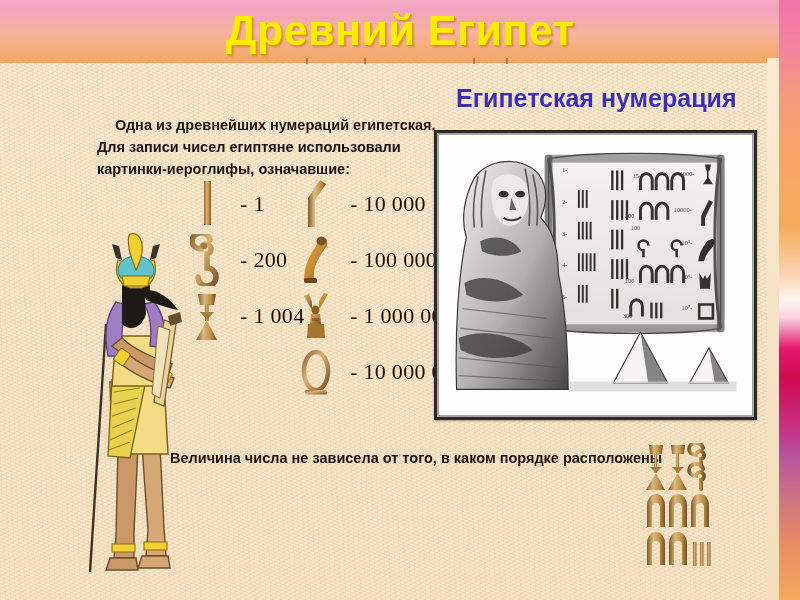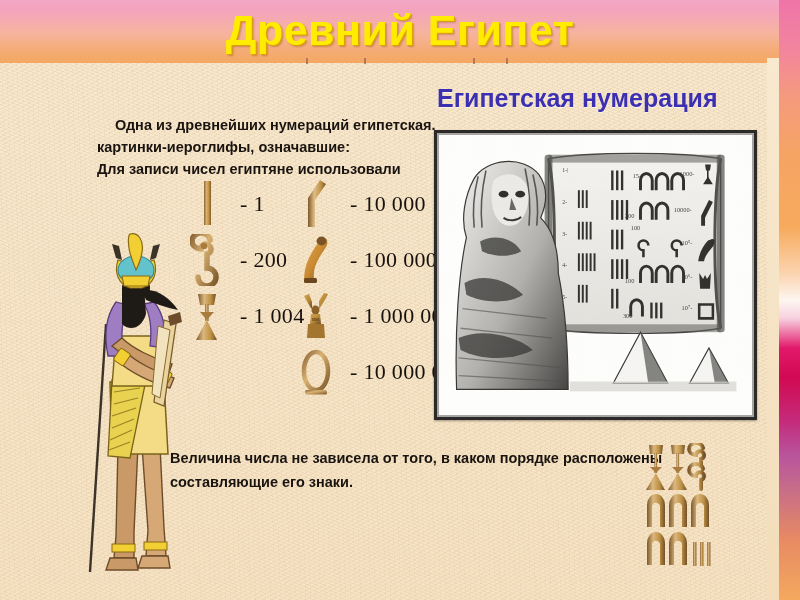--- a/index.html
+++ b/index.html
@@ -52,21 +52,21 @@
     position:absolute;color:#1a1410;
     font-family:"Liberation Sans",sans-serif;
     white-space:nowrap;
   }
   #intro{left:97px;top:84px;font-size:14.5px;line-height:22px;font-weight:600;}
   #intro .l1{text-indent:18px;margin-top:30px;}
   #outro{left:170px;top:446px;font-size:14.5px;line-height:24px;font-weight:600;}
 
   
   #sub-title{
-    position:absolute;left:437px;top:84px;
+    position:absolute;left:456px;top:84px;
     font-size:25px;font-weight:bold;color:#3c2fb0;
     font-family:"Liberation Sans",sans-serif;white-space:nowrap;
     text-shadow:0 1px 0 rgba(255,255,255,.6);
   }
 
   
   .key-col{position:absolute;}
   #col-a{left:190px;top:176px;}
   #col-b{left:300px;top:176px;}
   .key-row{position:relative;height:56px;display:flex;align-items:center;}
@@ -110,22 +110,22 @@
     <i style="left:473px"></i>
       <i style="left:506px"></i>
   </div>
   <div id="title">Древний Египет</div>
 
   <div id="edge-strip-paper"></div>
   <div id="edge-strip"></div>
 
   <div class="para" id="intro">
     <div class="l1">Одна из древнейших нумераций  египетская.</div>
+    <div>Для записи чисел египтяне использовали</div>
     <div>картинки-иероглифы, означавшие:</div>
-    <div>Для записи чисел египтяне использовали</div>
   </div>
 
   <div id="sub-title">Египетская нумерация</div>
 
   <div class="key-col" id="col-a">
 
     <div class="key-row">
       <div class="gl">
         <svg width="46" height="52" viewBox="0 0 46 52">
           <defs>
@@ -476,21 +476,20 @@
       <path d="M44 26 L40 12 L47 14 L50 28 Z" fill="#3b3228"></path>
       <path d="M84 26 L88 12 L81 14 L78 28 Z" fill="#3b3228"></path>
       <ellipse cx="64" cy="38" rx="18" ry="14" fill="#63c3cc" stroke="#3a8c93" stroke-width="1.2"></ellipse>
       <path d="M58 2 C66 0 72 8 70 20 C69 28 66 34 64 38 C62 32 58 24 57 16 C56 9 56 4 58 2 Z" fill="#f2cf33" stroke="#8a6a15" stroke-width="1.2"></path>
       <path d="M50 44 L78 44 L76 54 L52 54 Z" fill="#f2cf33" stroke="#8a6a15" stroke-width="1.1"></path>
     </svg>
   </div>
 
   <div class="para" id="outro">
     <div>Величина числа не зависела от того, в каком порядке расположены</div>
-    <div>составляющие его знаки.</div>
   </div>
 
   <div id="example">
     <span class="sr">2253</span>
     <svg width="90" height="125" viewBox="0 0 90 125">
       <defs>
         <linearGradient id="eG" x1="0" y1="0" x2="1" y2="0">
           <stop offset="0" stop-color="#7d5a2e"></stop>
             <stop offset=".35" stop-color="#dcb87e"></stop>
           <stop offset=".7" stop-color="#be9144"></stop>

